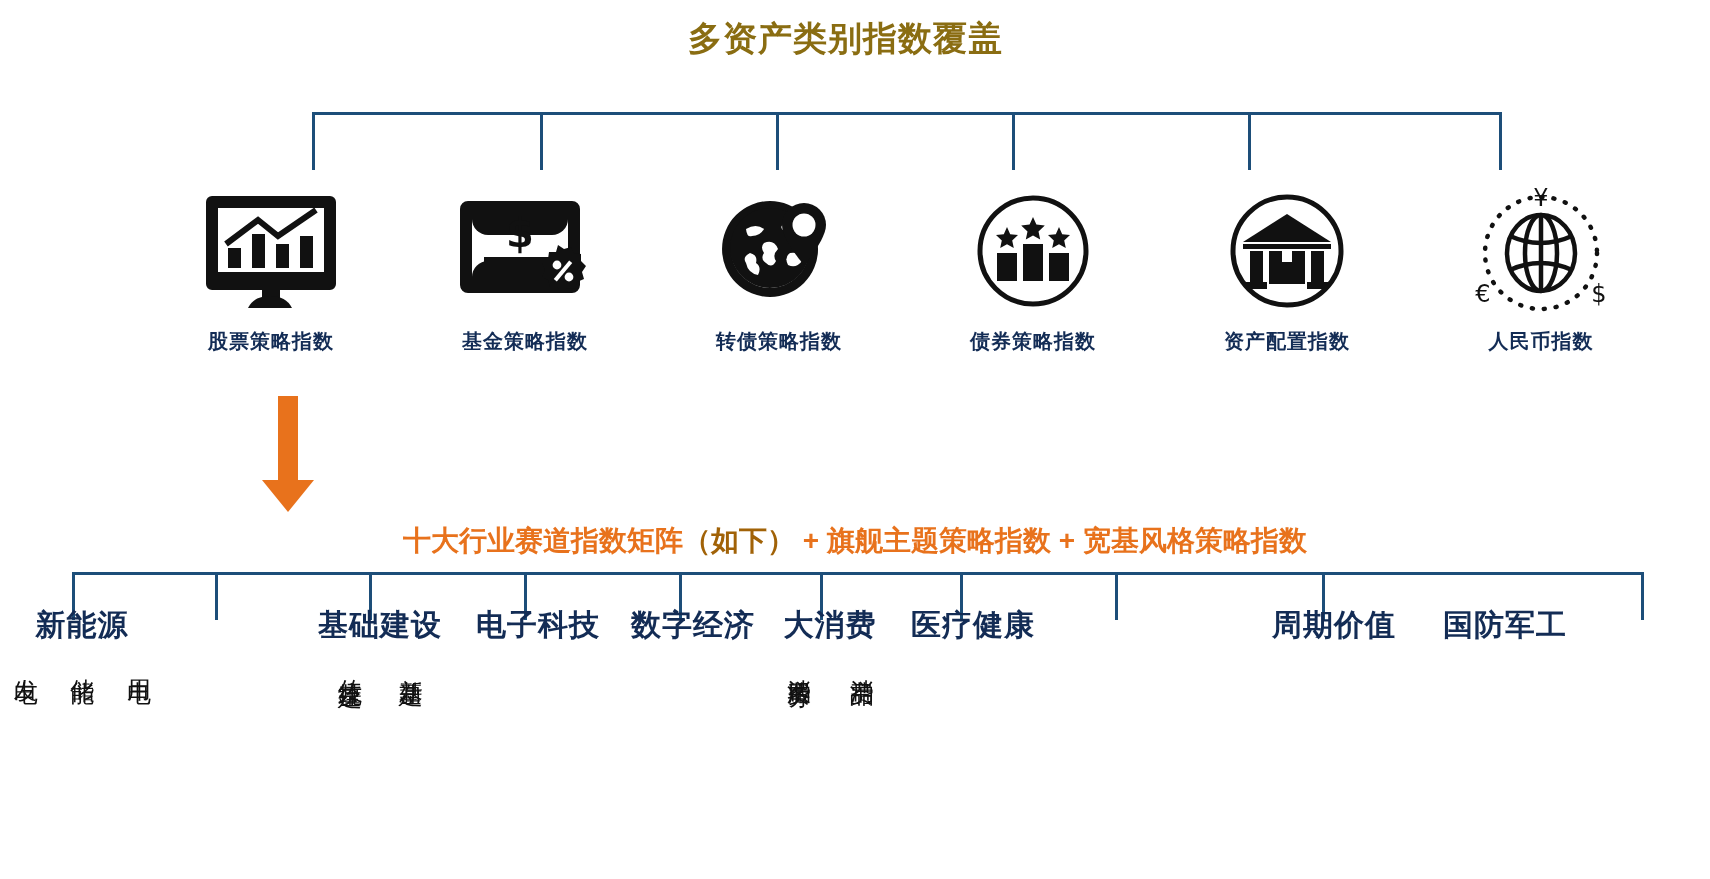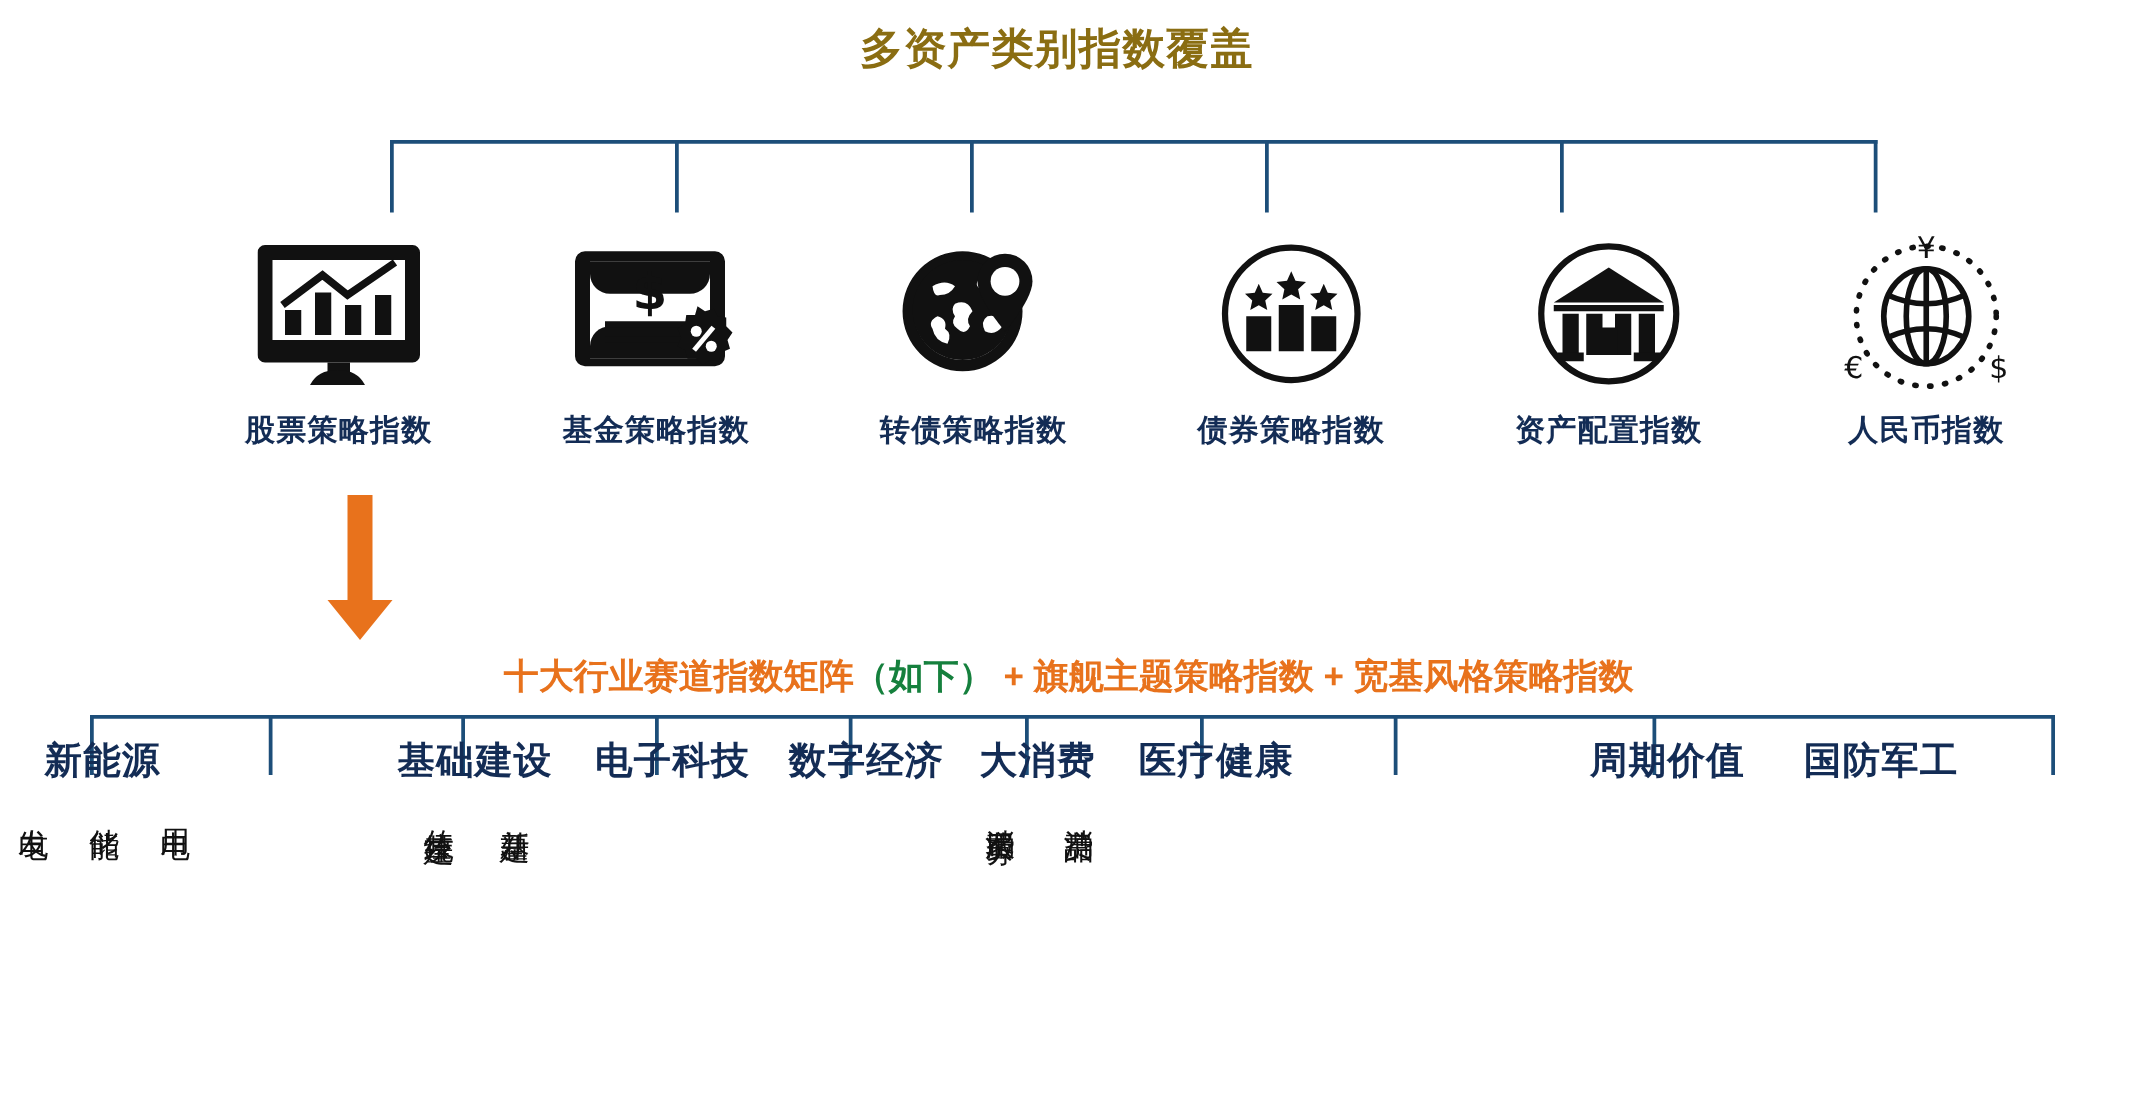--- a/index.html
+++ b/index.html
@@ -29,21 +29,21 @@
 
   
   .icon-row{
     position:absolute;left:176px;top:186px;width:1460px;height:200px;
     display:flex;justify-content:space-between;align-items:flex-start;
   }
   .icon-cell{width:190px;display:flex;flex-direction:column;align-items:center;}
   .icon-art{height:130px;display:flex;align-items:center;justify-content:center;}
   .icon-label{
     margin-top:12px;
-    font-size:24px;font-weight:bold;color:#132c55;
+    font-size:20px;font-weight:bold;color:#132c55;
     white-space:nowrap;letter-spacing:1px;
   }
 
   
   .arrow-wrap{position:absolute;left:262px;top:396px;width:52px;height:116px;}
   .arrow-stem{position:absolute;left:16px;top:0;width:20px;height:88px;background:#e8721c;}
   .arrow-head{
     position:absolute;left:0;top:84px;
     width:0;height:0;
     border-left:26px solid transparent;
@@ -52,28 +52,28 @@
   }
 
   
   .mid-line{
     position:absolute;left:0;top:522px;width:1710px;
     text-align:center;
     font-size:28px;font-weight:bold;
     color:#e8721c;
     white-space:nowrap;
   }
-  .mid-line .blue{color:#15803d;text-align:center;}
+  .mid-line .blue{color:#a16207;text-align:center;}
 
   
   .bottom-bracket{position:absolute;left:72px;top:572px;width:1572px;height:48px;}
 
   
   .sector-row{
-    position:absolute;left:0;top:588px;width:1710px;height:270px;
+    position:absolute;left:0;top:604px;width:1710px;height:270px;
   }
   .sector{
     position:absolute;top:0;
     display:flex;flex-direction:column;align-items:center;
   }
   .sector-name{
     font-size:30px;font-weight:bold;color:#132c55;
     white-space:nowrap;letter-spacing:1px;
     line-height:42px;
   }

